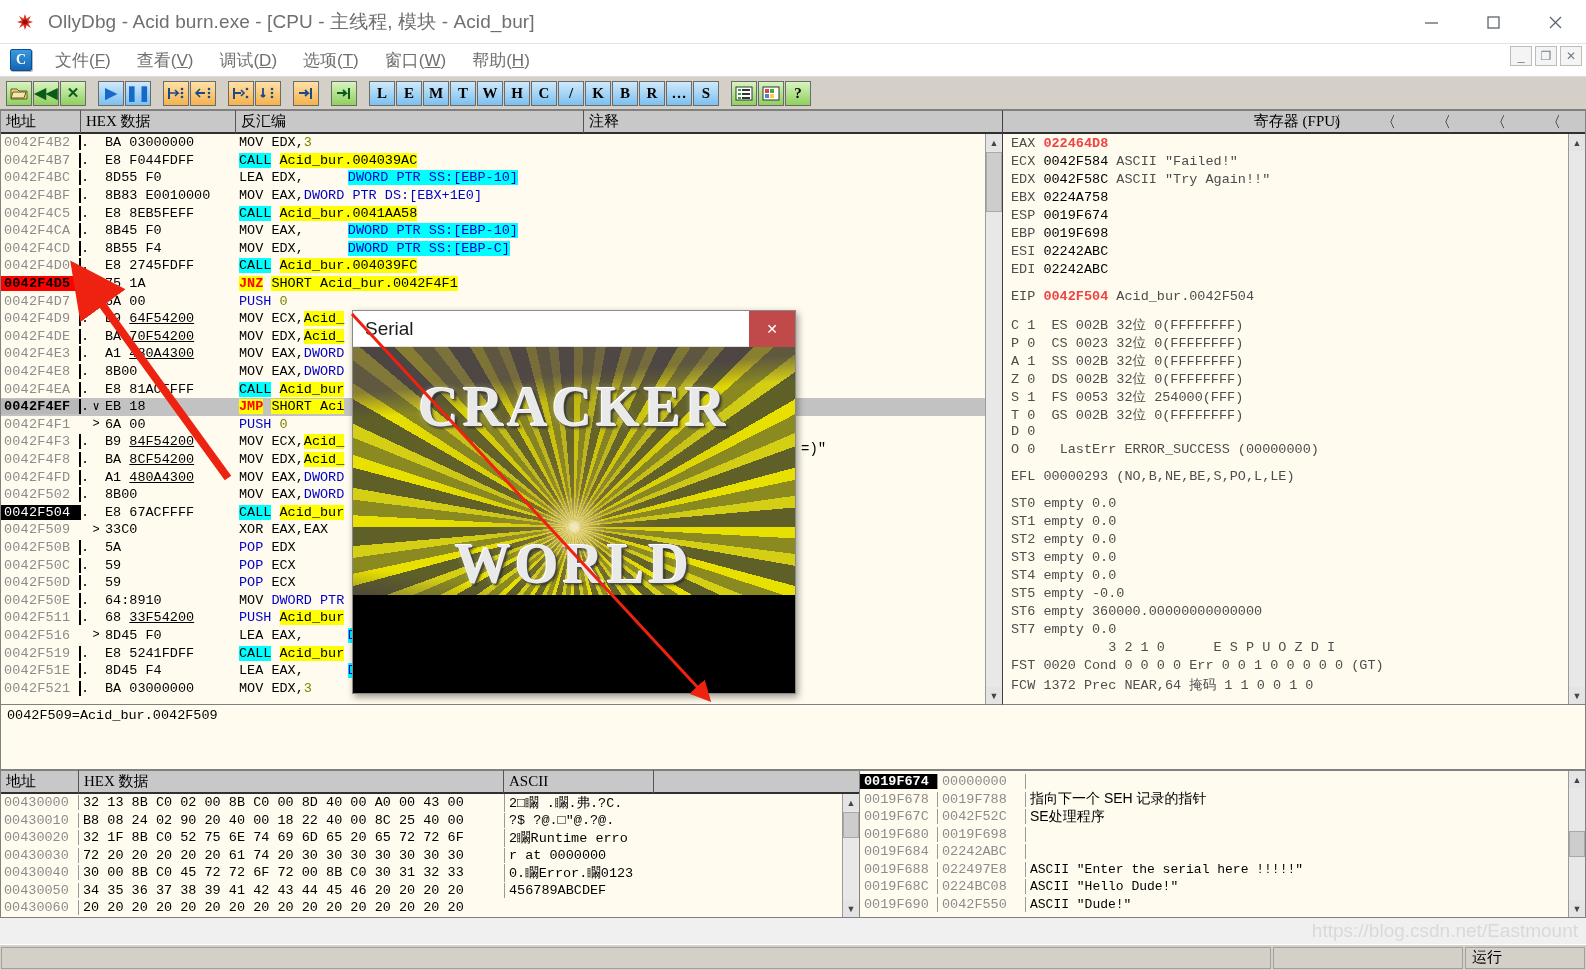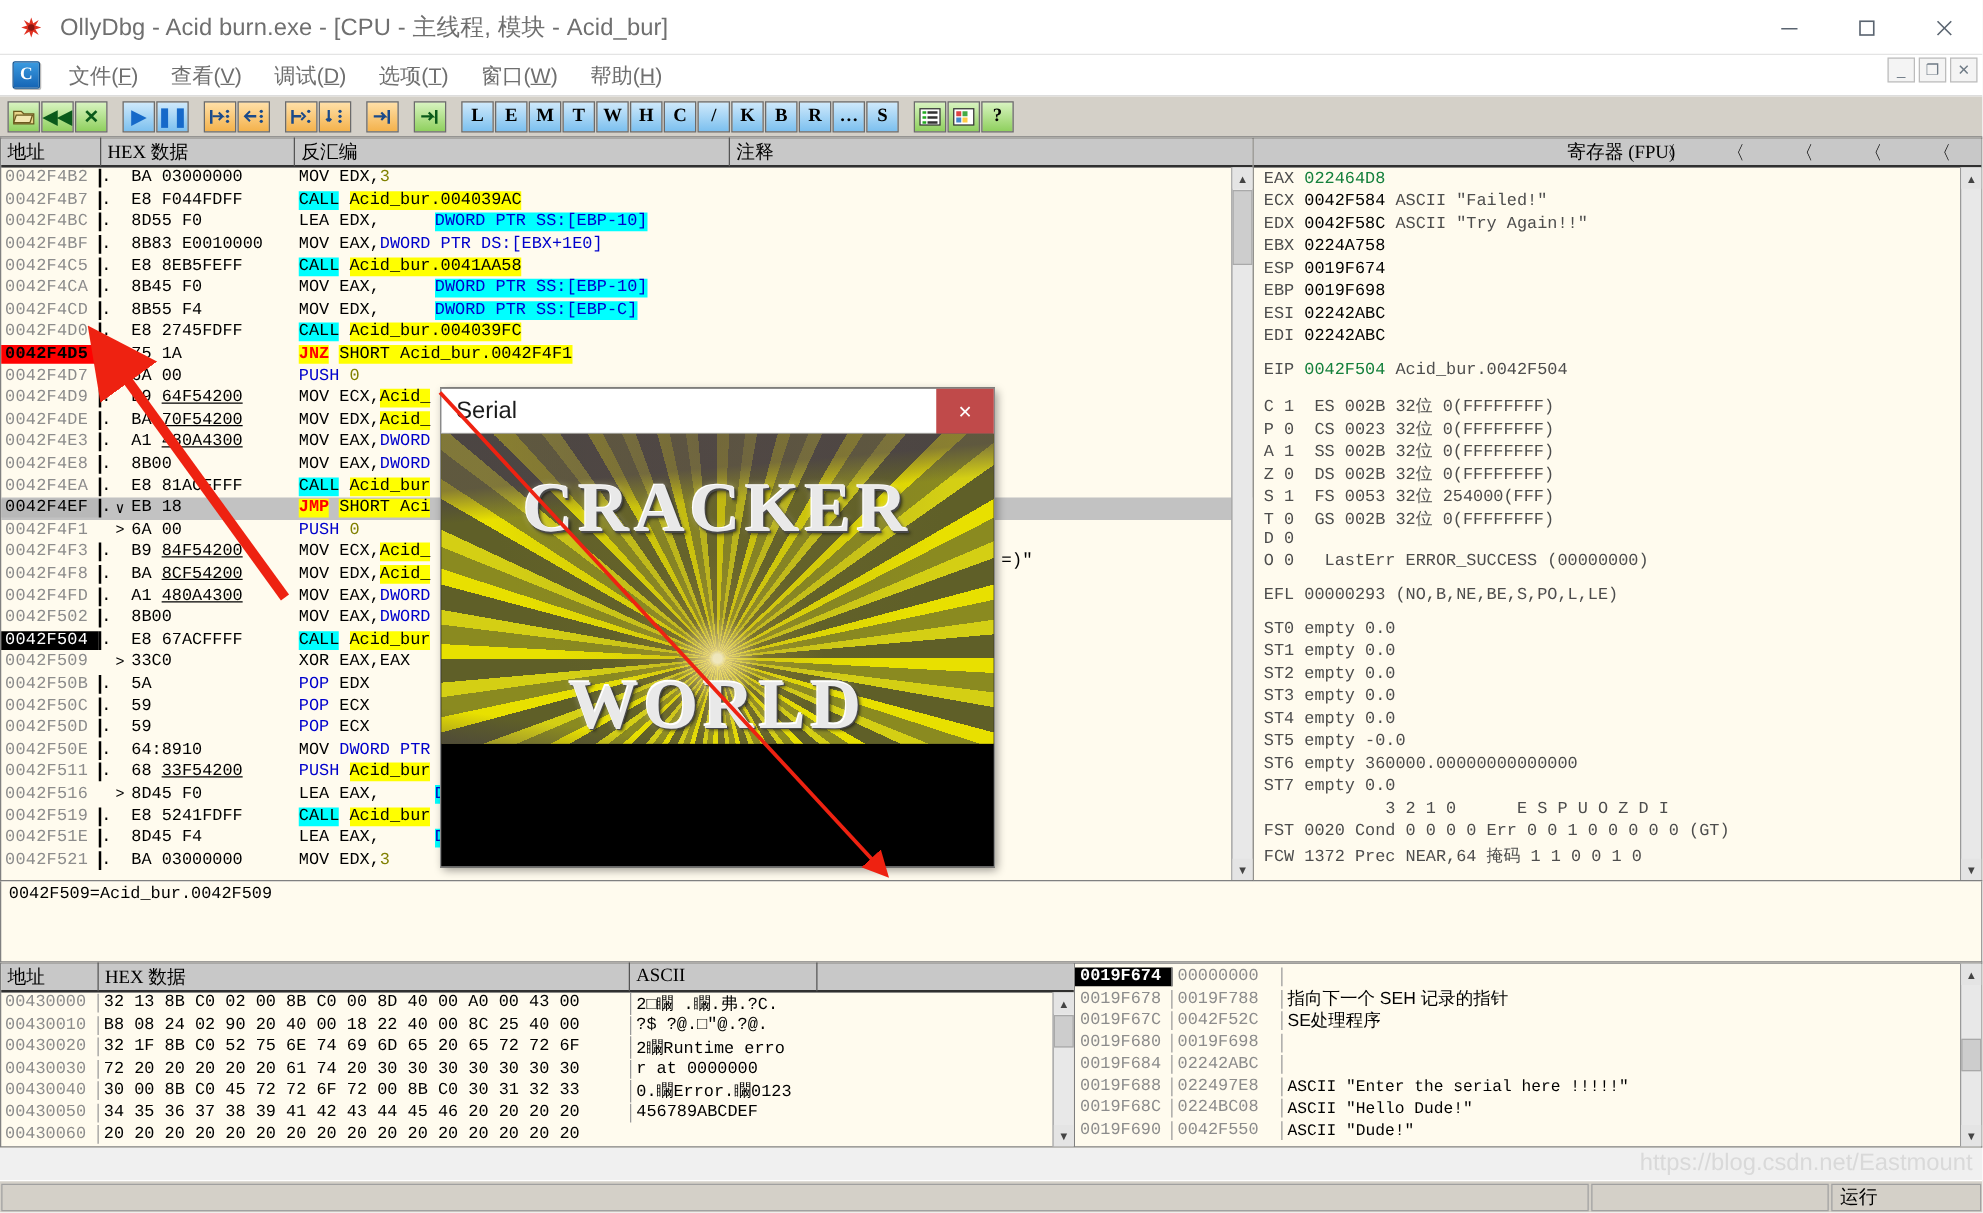--- a/index.html
+++ b/index.html
@@ -91,21 +91,21 @@
   .hdr-cell.nb { border-right: none; }
 
   .rowlist { font-family: "Liberation Mono", monospace; font-size: 13.5px; }
   .drow { height: 17.6px; display: flex; align-items: center; white-space: nowrap; }
   .c-addr {
     width: 78px; padding-left: 3px; color: #8c8c8c; flex:none;
     font-family: "Liberation Mono", monospace; letter-spacing: 0.2px;
   }
   .c-addr.eip { background: #000; color: #fff; }
   .c-addr.brk { background: #ff0000; color: #000; font-weight: bold; }
-  .c-addr.sel { background: #b8b8b8; color: #000; font-weight: normal; }
+  .c-addr.sel { background: #b8b8b8; color: #000; font-weight: bold; }
   .c-mark { width: 8px; flex:none; text-align:center; color:#000; border-left: 2px solid #000;}
   .c-jmp  { width: 18px; flex:none; text-align:center; color:#000; font-size: 12px;}
   .c-hex  { width: 132px; flex:none; color:#000; }
   .c-dis  { flex: 1; color:#000; padding-left: 2px; }
   .c-cmt  { width: 400px; flex:none; color:#000; border-left:1px solid #999; padding-left:6px;}
   .drow.rsel { background: #c2c2c2; }
 
   .kw   { color:#0000cc; }          
   .call { background:#00ffff; color:#000; }
   .jmpk { background:#ffff00; color:#ff0000; font-weight:bold; }
@@ -130,21 +130,21 @@
     height: 23px; background:#c8c8c8; border-bottom:2px solid #303030;
     display:flex; align-items:center; font-family:"Liberation Serif",serif; font-size:15px;
     padding-left:6px; position: relative; justify-content: center;
   }
   .reg-arrows { position:absolute; right:24px; top:0; height:23px; display:flex; align-items:center; gap:40px; }
   .reg-arrows span { font-size:15px; color:#000; }
   .reg-body { font-family:"Liberation Mono", monospace; font-size:13.5px; color:#4d4d4d; padding: 2px 0 0 8px; }
   .reg-line { height: 18px; white-space: nowrap; }
   .reg-line .rn { color:#4d4d4d; }
   .reg-line .rv { color:#000; }
-  .reg-line .rred { color:#15803d; font-weight:normal; }
+  .reg-line .rred { color:#ef4444; font-weight:bold; }
   .reg-gap { height: 9px; }
 
   
   .infobar {
     height: 65px; background:#fffbee; border:1px solid #808080; border-top:none;
     font-family:"Liberation Mono", monospace; font-size:13.5px; padding:3px 0 0 6px; color:#000;
   }
 
   
   .lower { display:flex; height: 148px; }

